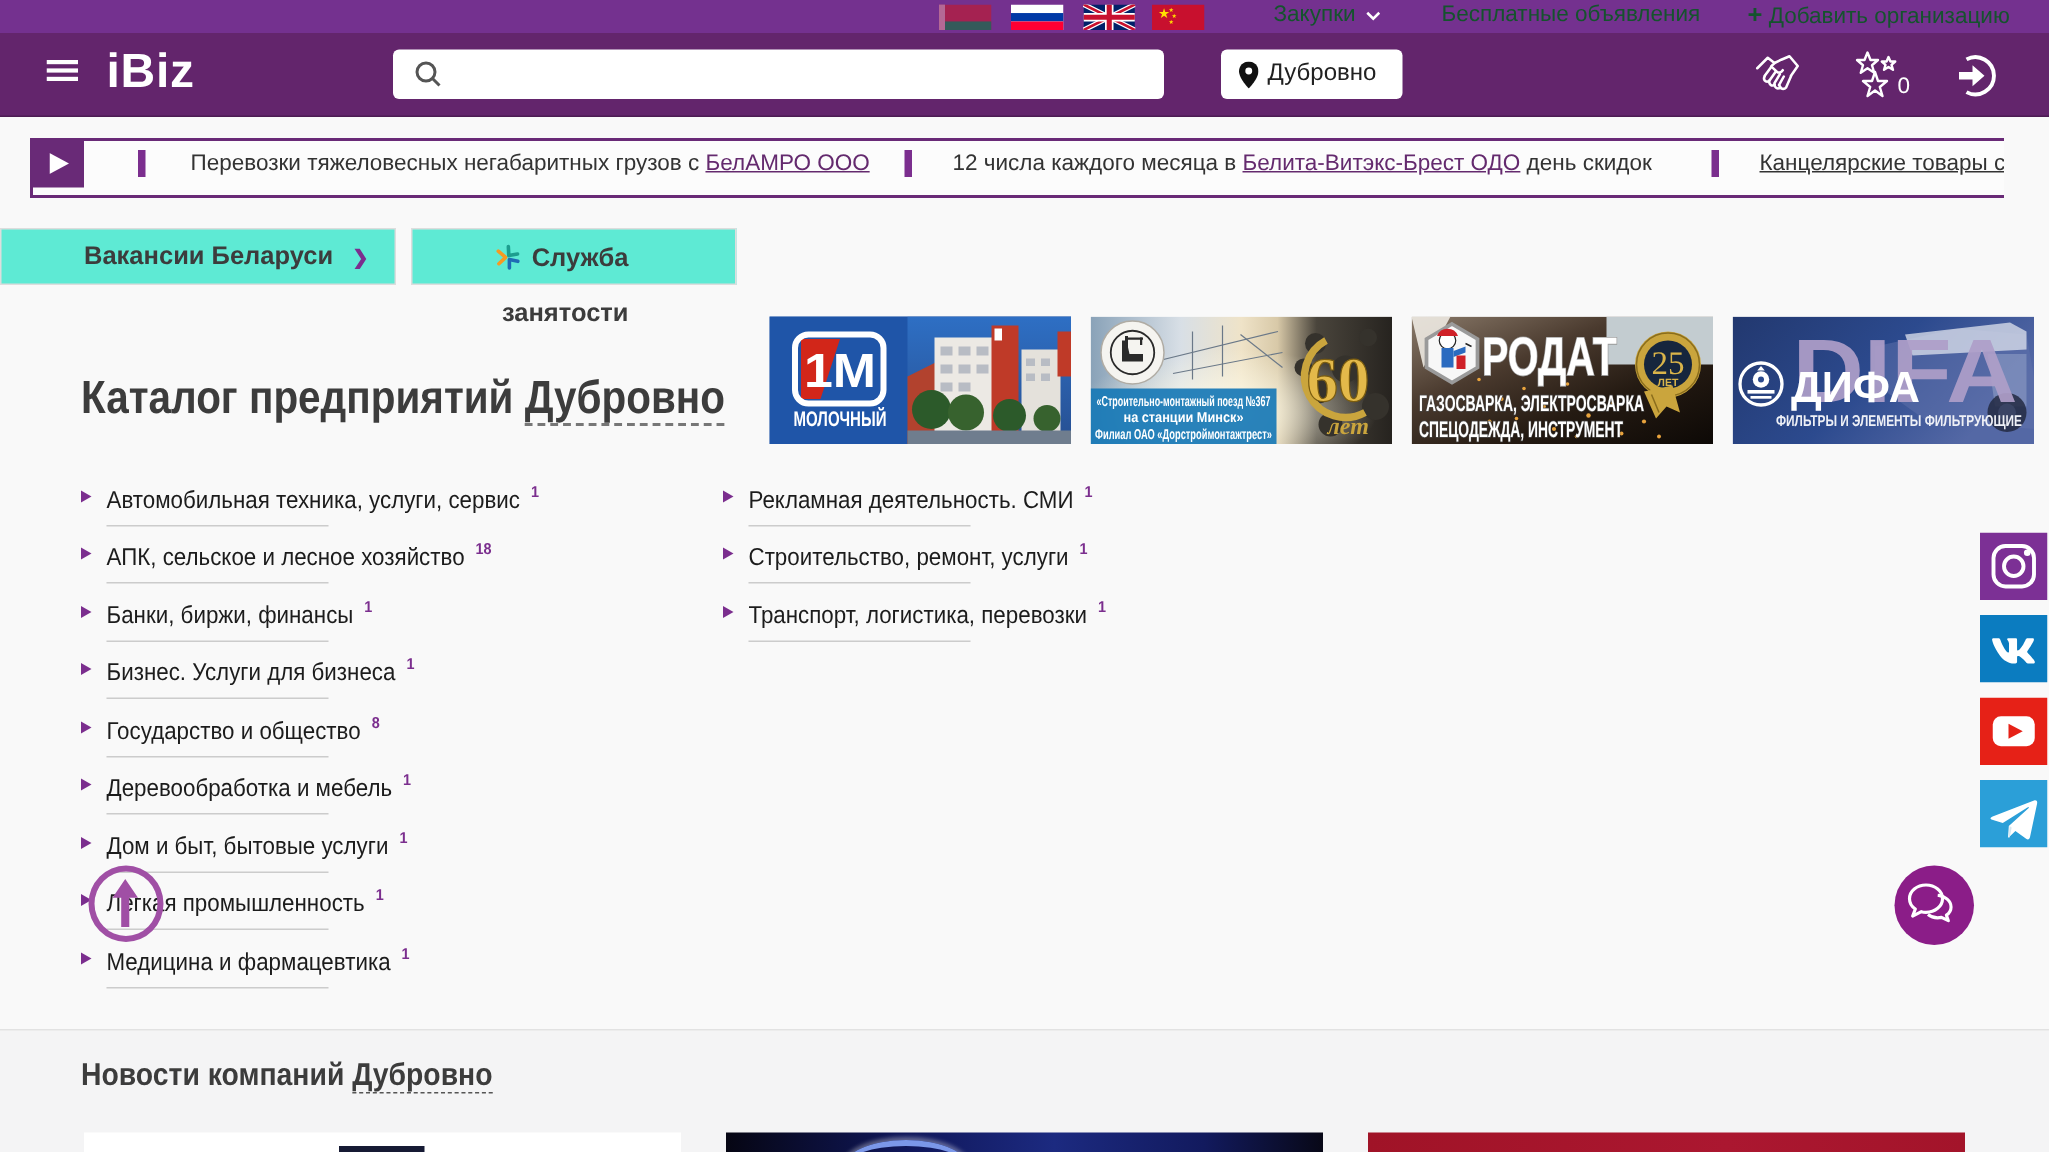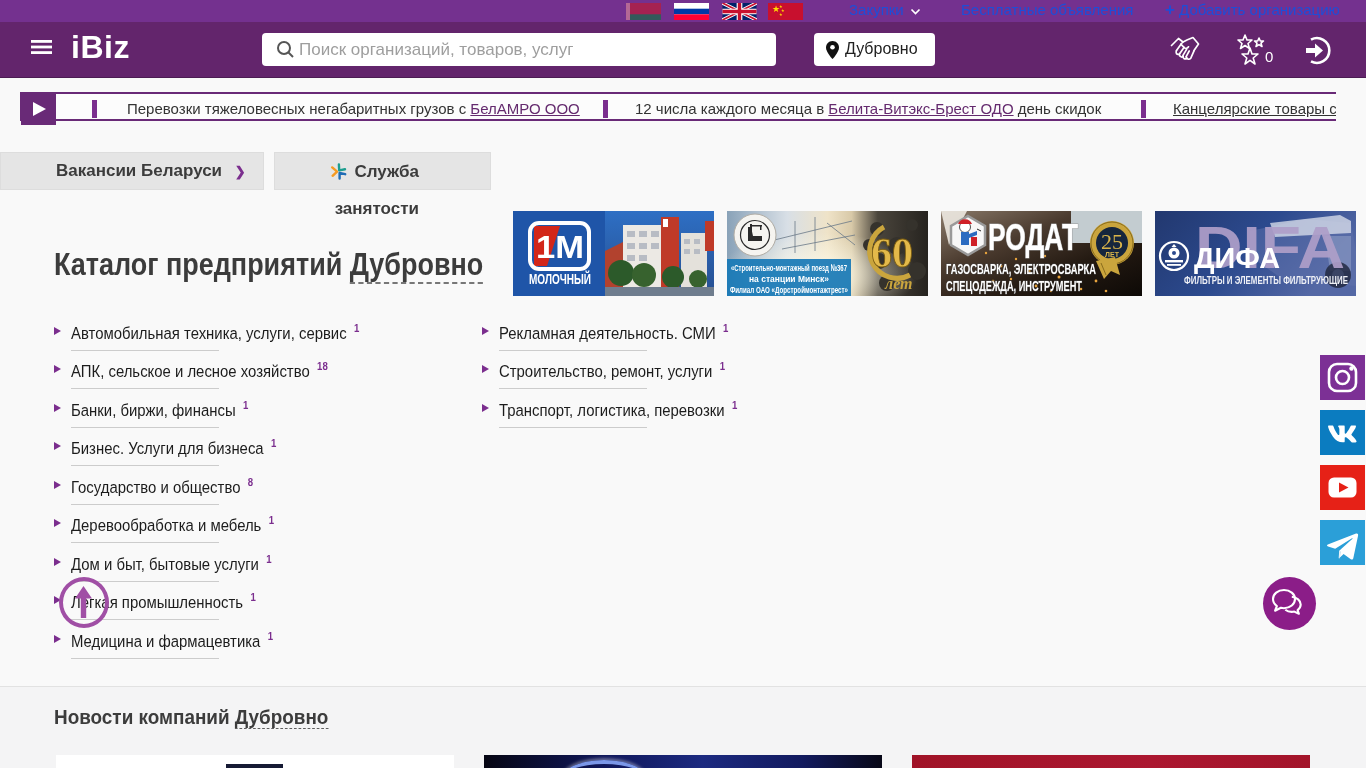--- a/index.html
+++ b/index.html
@@ -5,38 +5,38 @@
 <style>
   * { margin:0; padding:0; box-sizing:border-box; }
   html,body { width:1366px; height:768px; overflow:hidden; }
   body { font-family:"Liberation Sans", sans-serif; background:#f9f9f9; position:relative; }
   .abs { position:absolute; }
 
   
   .topstrip { left:0; top:0; width:1366px; height:22px; background:#74318f; }
   .hdr { left:0; top:22px; width:1366px; height:56px; background:#63256c; }
   .flag { position:absolute; top:3px; width:35px; height:17px; }
-  .strip-txt { position:absolute; top:0; height:22px; line-height:20px; color:#1d4ed8; font-size:15px; }
+  .strip-txt { position:absolute; top:0; height:22px; line-height:20px; color:#14532d; font-size:15px; }
 
   .logo { position:absolute; left:71px; top:7px; line-height:1.15; color:#fff; font-size:32px; font-weight:bold; letter-spacing:0.5px; }
   .search { position:absolute; left:262px; top:11px; width:514px; height:33px; background:#fff; border-radius:4px; }
   .search .ph { position:absolute; left:37px; top:7px; font-size:17px; color:#9e9e9e; }
   .locbtn { position:absolute; left:814px; top:11px; width:121px; height:33px; background:#fff; border-radius:4px; color:#212121; font-size:16px; }
   .locbtn span { position:absolute; left:31px; top:7px; }
 
   
-  .ticker { left:20px; top:92px; width:1316px; height:29px; background:#fcfcfc; border:2px solid #692a77; border-right:none; }
+  .ticker { left:20px; top:92px; width:1316px; height:40px; background:#fcfcfc; border:2px solid #692a77; border-right:none; }
   .ticker .play { position:absolute; left:-1px; top:-1px; width:35px; height:32px; background:#692a77; }
   .ticker .row { position:absolute; left:0; top:0; right:0; height:30px; line-height:30px; font-size:15px; color:#333; white-space:nowrap; overflow:hidden; }
   .tsep { position:absolute; top:6px; width:5px; height:18px; background:#7b2e8e; }
   .titem { position:absolute; top:0; }
   .tlink { color:#642a6e; text-decoration:underline; }
 
   
-  .tab { background:#e5e5e5; border:1px solid #ddd; height:38px; }
+  .tab { background:#5eead4; border:1px solid #ddd; height:38px; }
   .tab1 { left:0px; top:152px; width:264px; }
   .tab1 .t { position:absolute; left:55px; top:0; line-height:36px; font-size:17px; font-weight:bold; color:#3c3c3c; }
   .tab1 .arr { color:#7b2e8e; font-size:13px; margin-left:8px; }
   .tab2 { left:274px; top:152px; width:217px; overflow:visible;text-align:right; }
   .tab2 .inner { position:absolute; left:14px; top:0; width:130px; line-height:37px; font-size:17px; font-weight:bold; color:#3c3c3c; }
 
   
   .h1 { left:54px; top:247px; font-size:31px; line-height:35px; font-weight:bold; color:#3c3c3c; transform:scaleX(0.87); transform-origin:0 0; white-space:nowrap; }
   .dotted { border-bottom:2px dashed #777; }
   .dashed { border-bottom:1px dashed #555; }
@@ -111,21 +111,20 @@
         <rect y="5.6" width="21" height="2.8"></rect>
         <rect y="11.2" width="21" height="2.8"></rect>
       </g>
     </svg>
     <div class="logo">iBiz</div>
     <div class="search">
       <svg style="position:absolute;left:14px;top:7px;" width="19" height="19" viewBox="0 0 19 19">
         <circle cx="8" cy="8" r="6" fill="none" stroke="#555" stroke-width="2"></circle>
         <line x1="12.5" y1="12.5" x2="17" y2="17" stroke="#555" stroke-width="2"></line>
       </svg>
-      <div class="ph">Поиск организаций, товаров, услуг</div>
     </div>
     <div class="locbtn">
       <svg style="position:absolute;left:12px;top:8px;" width="13" height="18" viewBox="0 0 13 18">
         <path d="M6.5 0C2.9 0 0 2.9 0 6.5 0 11.4 6.5 18 6.5 18S13 11.4 13 6.5C13 2.9 10.1 0 6.5 0z" fill="#111"></path>
         <circle cx="6.5" cy="6.3" r="2.3" fill="#fff"></circle>
       </svg>
       <span>Дубровно</span>
     </div>
 
     <svg style="position:absolute;left:1170px;top:14px;" width="30" height="27" viewBox="0 0 30 27">

